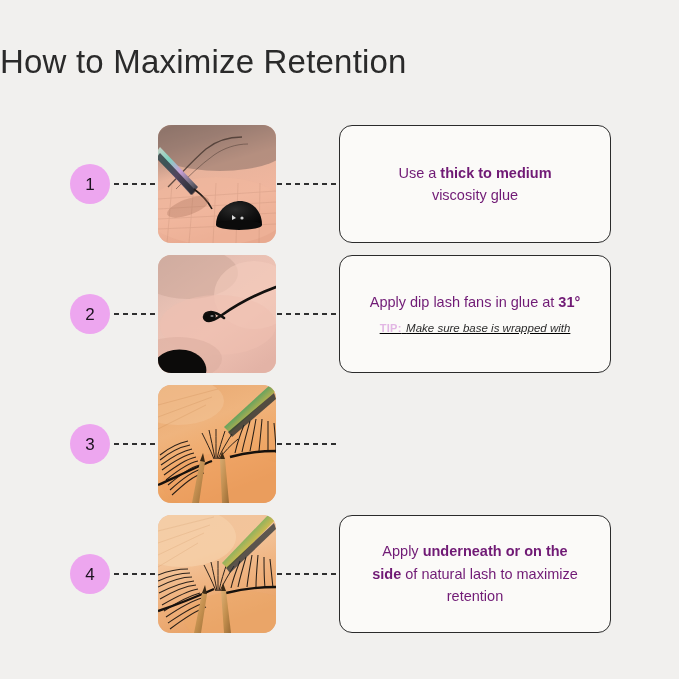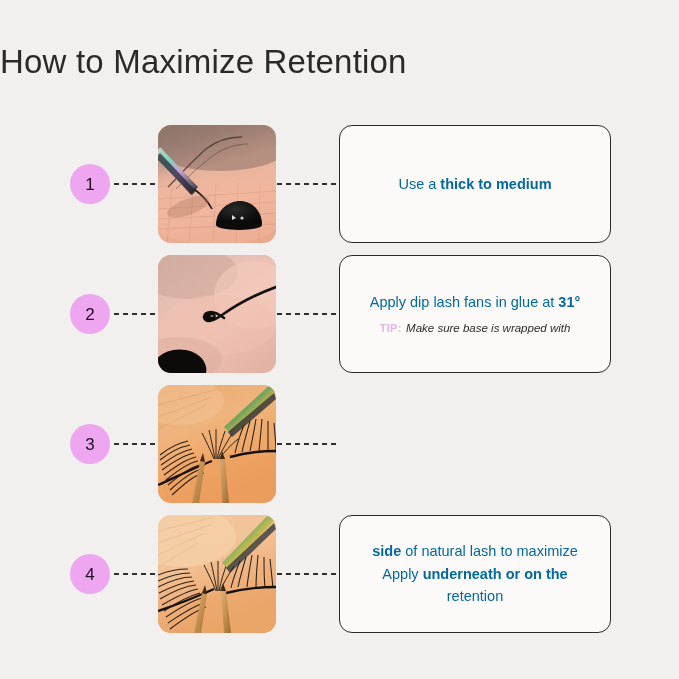--- a/index.html
+++ b/index.html
@@ -102,29 +102,30 @@
     border-radius: 13px;
     background: #fbfaf8;
     display: flex;
     flex-direction: column;
     align-items: center;
     justify-content: center;
     padding: 6px 14px;
   }
   .card-line {
     font-size: 14.5px;
-    color: #0369a1;
+    color: #701a75;
     line-height: 1.55;
     text-align: center;
     font-weight: 400;
   }
   .card-line b { font-weight: 700; }
 
   .tip-block {
     margin-top: 5px;
+    text-decoration: underline;
   }
   .tip-label {
     color: #e2b6e4;
     font-size: 11px;
     font-weight: 700;
     letter-spacing: 0.3px;
   }
   .tip-text {
     font-size: 11.5px;
     font-style: italic;
@@ -194,20 +195,23 @@
         <circle cx="84" cy="93" r="1.6" fill="#ffffff" opacity="0.8"></circle>
       </svg>
     </div>
 
     <div class="dash dash-right"></div>
 
     <div class="card">
       <div class="card-line">
         <span>Use a </span><b>thick to medium</b><span></span>
       </div>
+      <div class="card-line">
+        <span>viscosity glue</span><b></b><span></span>
+      </div>
     </div>
   </div>
 
   <div class="row row-2">
     <div class="badge">
       <span>2</span>
     </div>
     <div class="dash dash-left"></div>
 
     <div class="photo">
@@ -396,24 +400,24 @@
         <path d="M66 118 L63 76 L68 76 L73 118 Z" fill="url(#tweez4)"></path>
         <path d="M44 78 L47 70 L49 79 Z" fill="#3a2a16"></path>
         <path d="M63 76 L65 68 L68 76 Z" fill="#3a2a16"></path>
       </svg>
     </div>
 
     <div class="dash dash-right"></div>
 
     <div class="card">
       <div class="card-line">
+        <span>Apply </span><b>underneath or on the</b><span></span>
+      </div>
+      <div class="card-line">
         <span></span><b>side</b><span> of natural lash to maximize</span>
       </div>
       <div class="card-line">
-        <span>Apply </span><b>underneath or on the</b><span></span>
-      </div>
-      <div class="card-line">
         <span>retention</span><b></b><span></span>
       </div>
     </div>
   </div>
 
 </div>
 
 </body></html>

